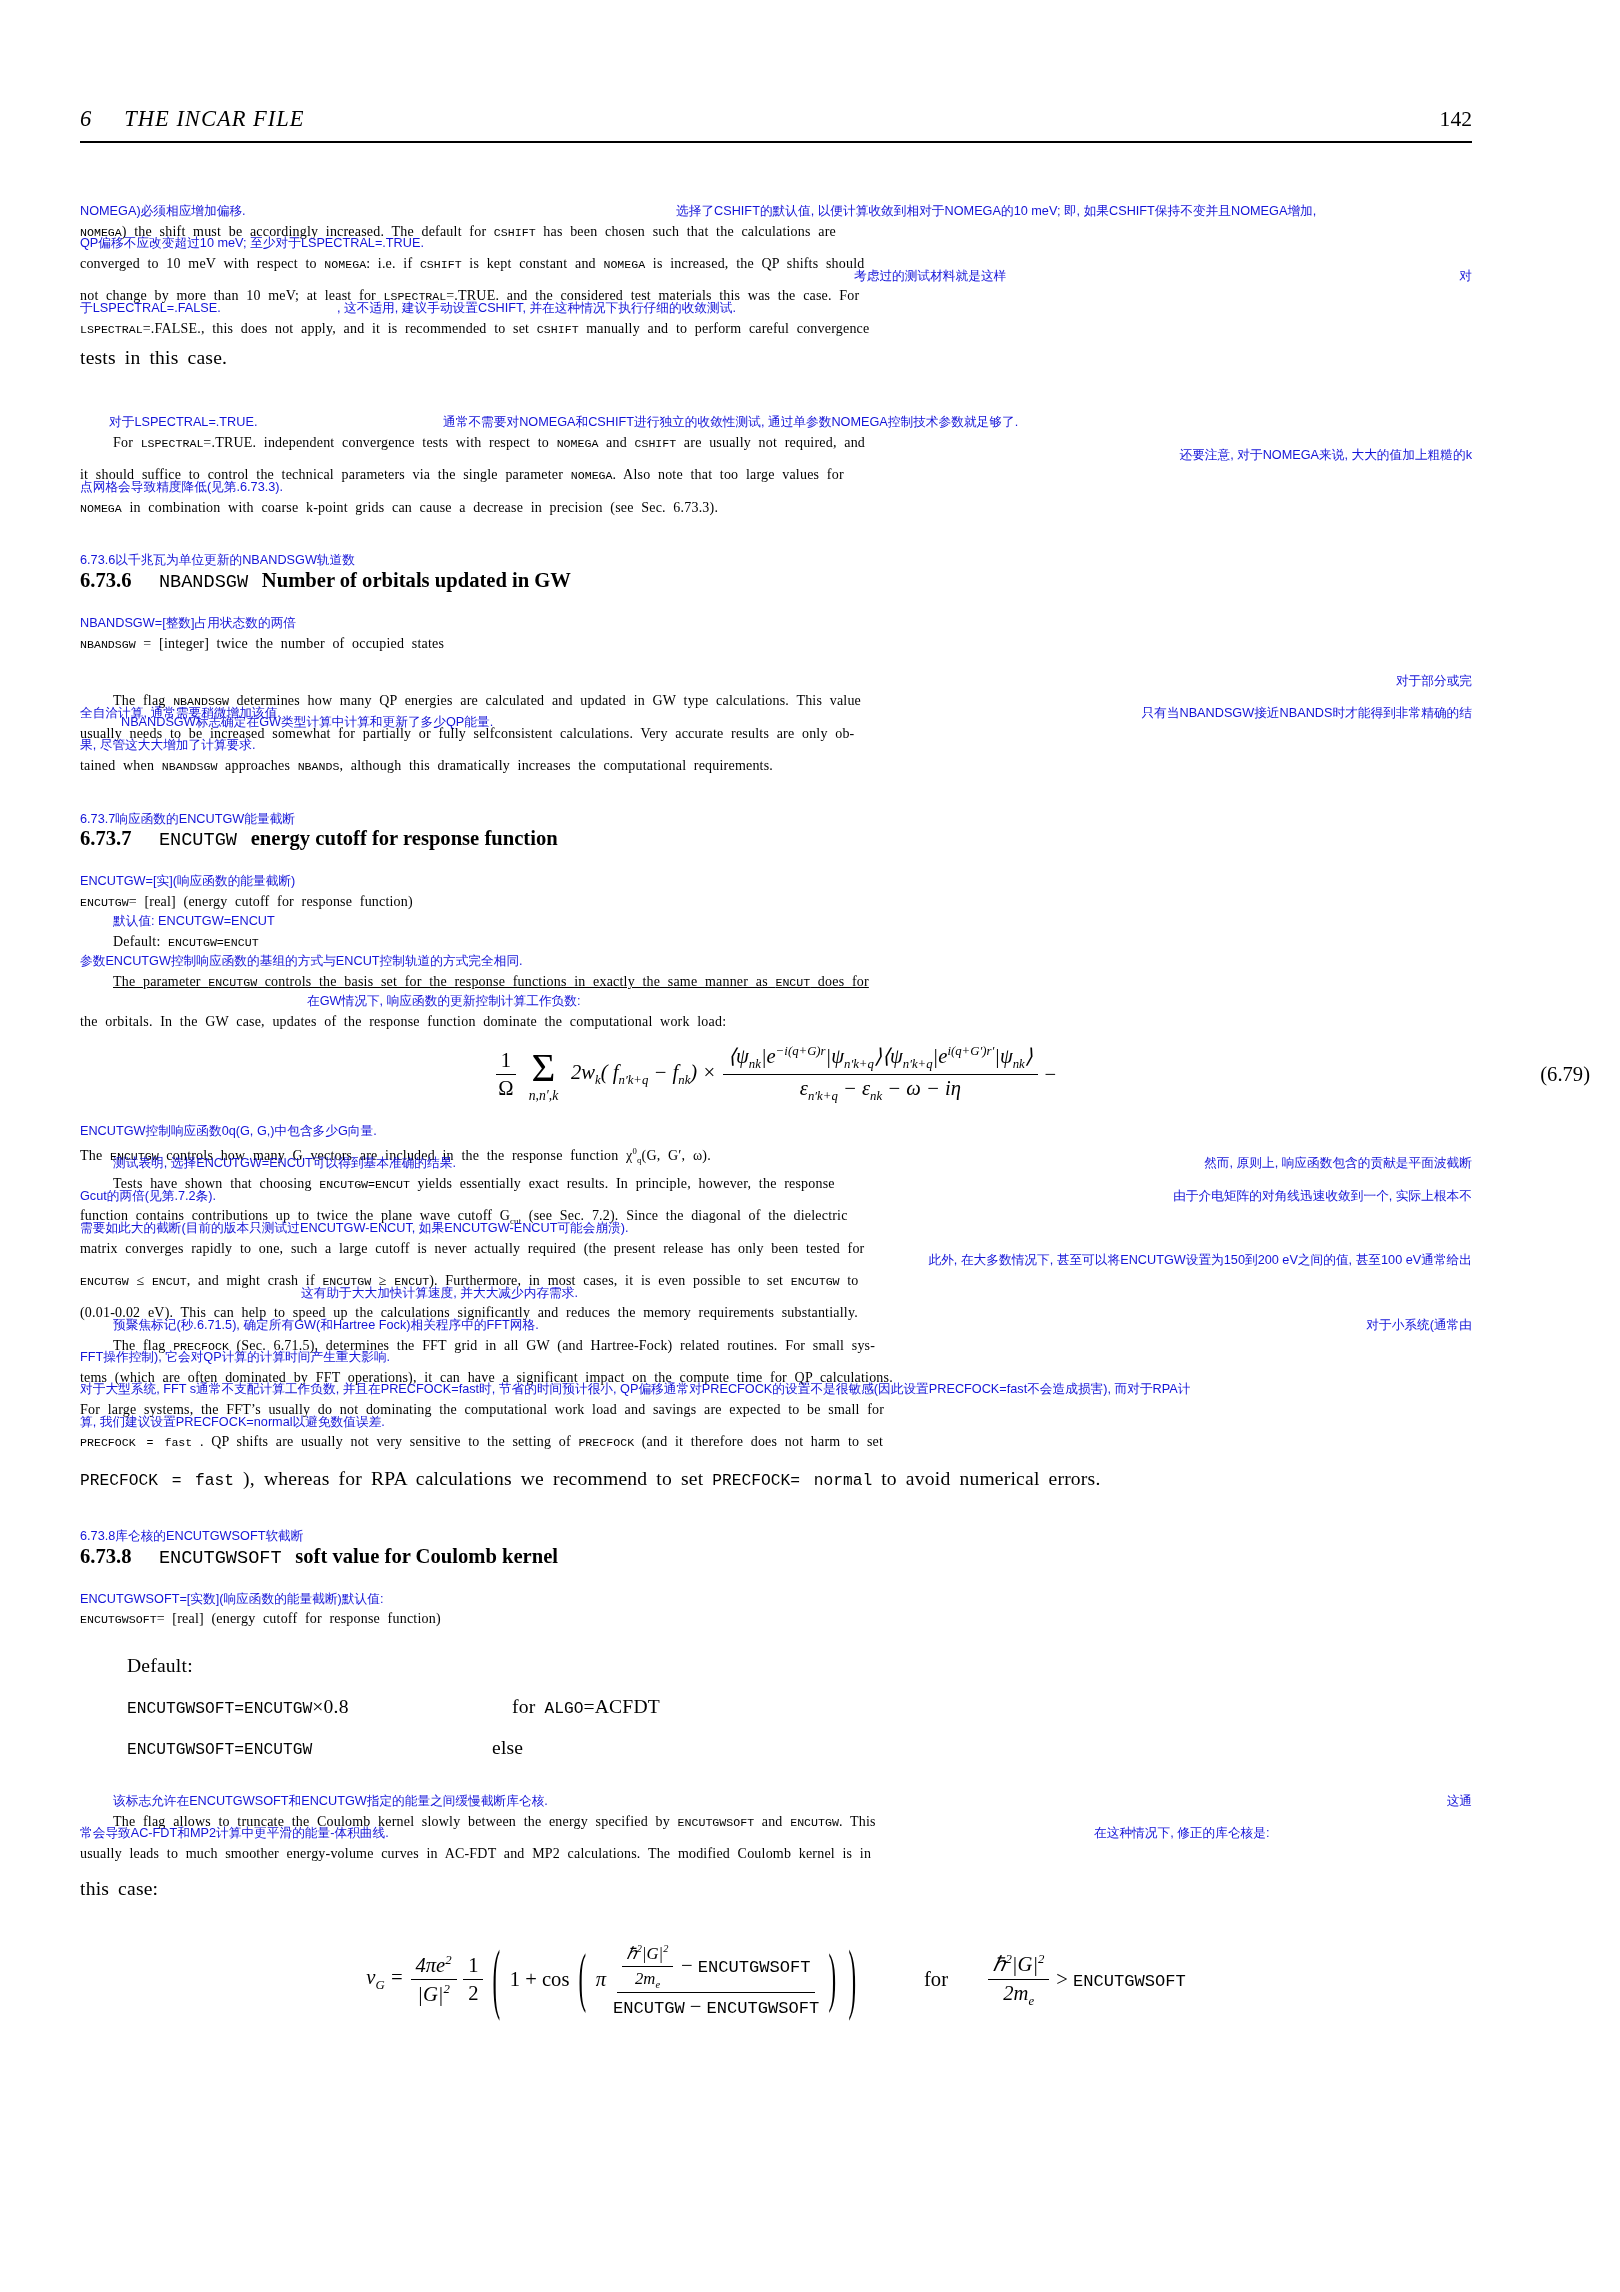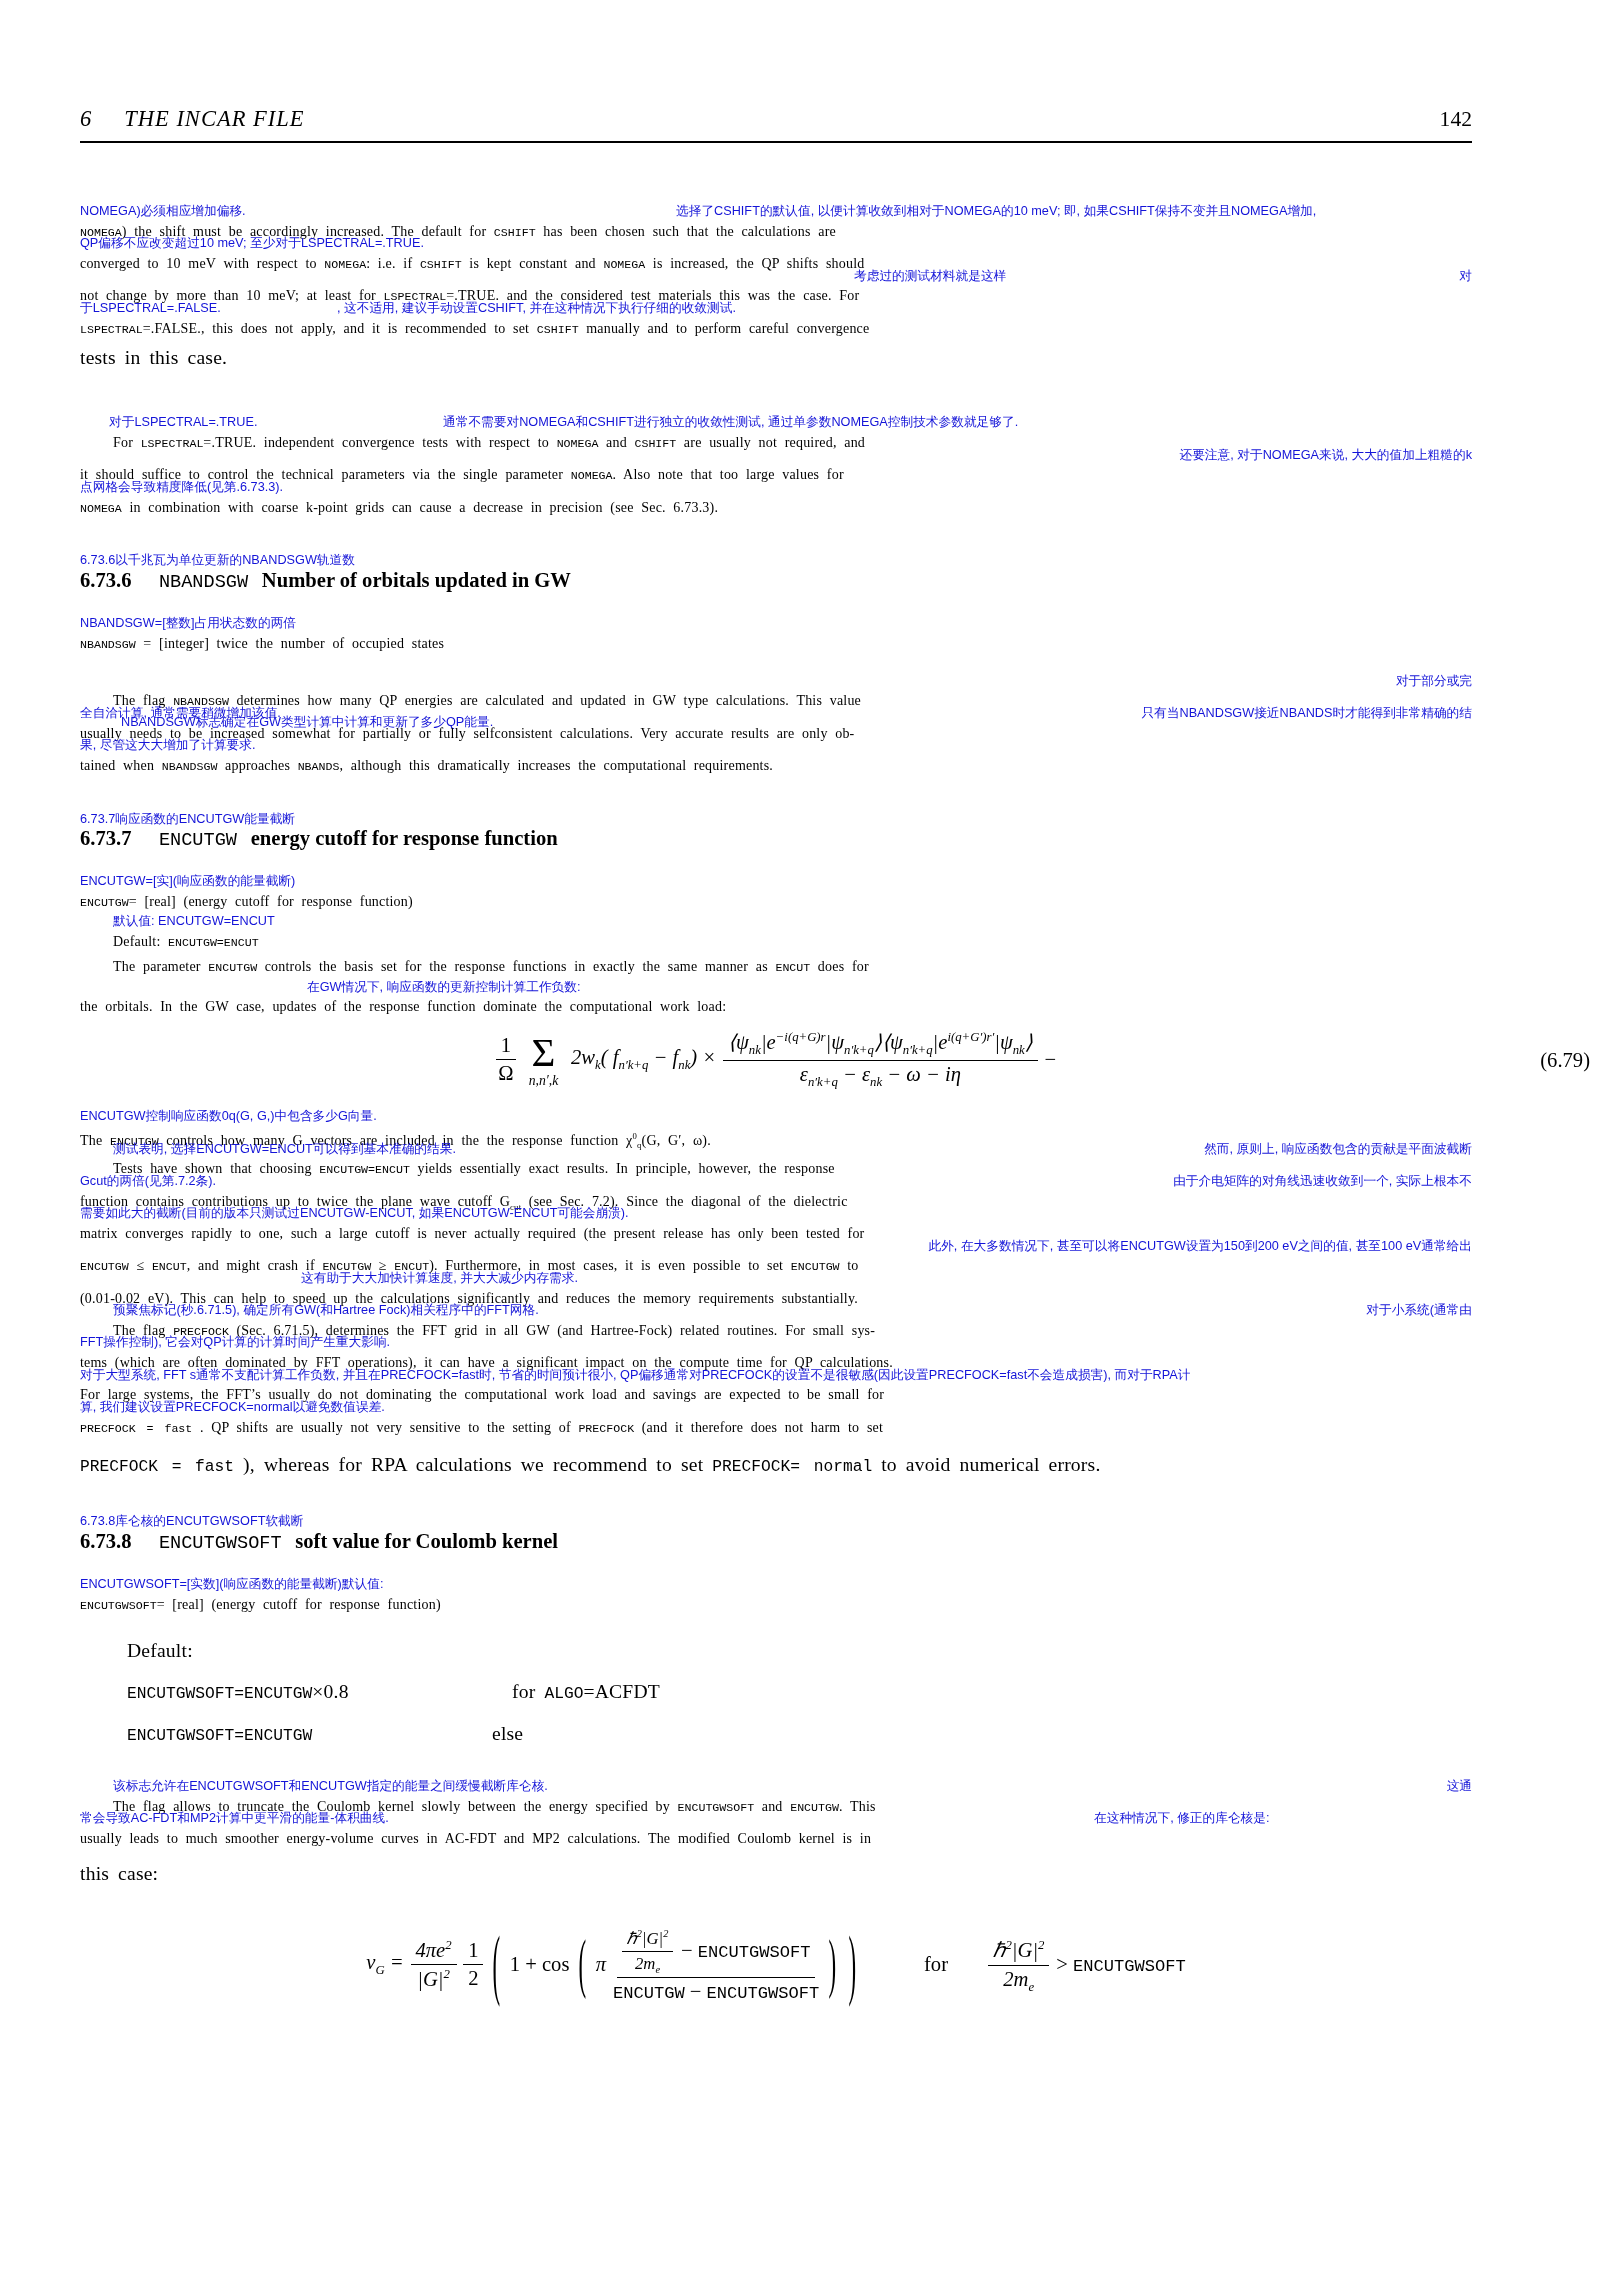--- a/index.html
+++ b/index.html
@@ -155,21 +155,24 @@
       </div>
       <div class="bodyline"><code>ENCUTGW</code>= [real] (energy cutoff for response function)</div>
     </div>
     <div class="pair" style="margin-top: 7.8px;">
       <div class="ann">
         <span style="left: 33px;">默认值: ENCUTGW=ENCUT</span>
       </div>
       <div class="bodyline" style="padding-left: 33px;">Default: <code>ENCUTGW=ENCUT</code></div>
     </div>
     <div class="pair" style="margin-top: 7.8px;">
-      <div class="bodyline" style="padding-left: 33px;">The parameter <code>ENCUTGW</code> controls the basis set for the response functions in exactly the same manner as <code>ENCUT</code> does for</div>
+      <div class="ann">
+        <span style="left: 0px;">参数ENCUTGW控制响应函数的基组的方式与ENCUT控制轨道的方式完全相同.</span>
+      </div>
+      <div class="bodyline" style="padding-left: 33px; text-decoration: underline;">The parameter <code>ENCUTGW</code> controls the basis set for the response functions in exactly the same manner as <code>ENCUT</code> does for</div>
     </div>
     <div class="pair" style="margin-top: 7.8px;">
       <div class="ann">
         <span style="left: 187px; margin-left: 40px;">在GW情况下, 响应函数的更新控制计算工作负数:</span>
       </div>
       <div class="bodyline">the orbitals. In the GW case, updates of the response function dominate the computational work load:</div>
     </div>
     <div class="gap" style="height: 17.6px;"></div>
   <div class="eqwrap" style="padding-right:118px;">
     <div class="eqflex">

